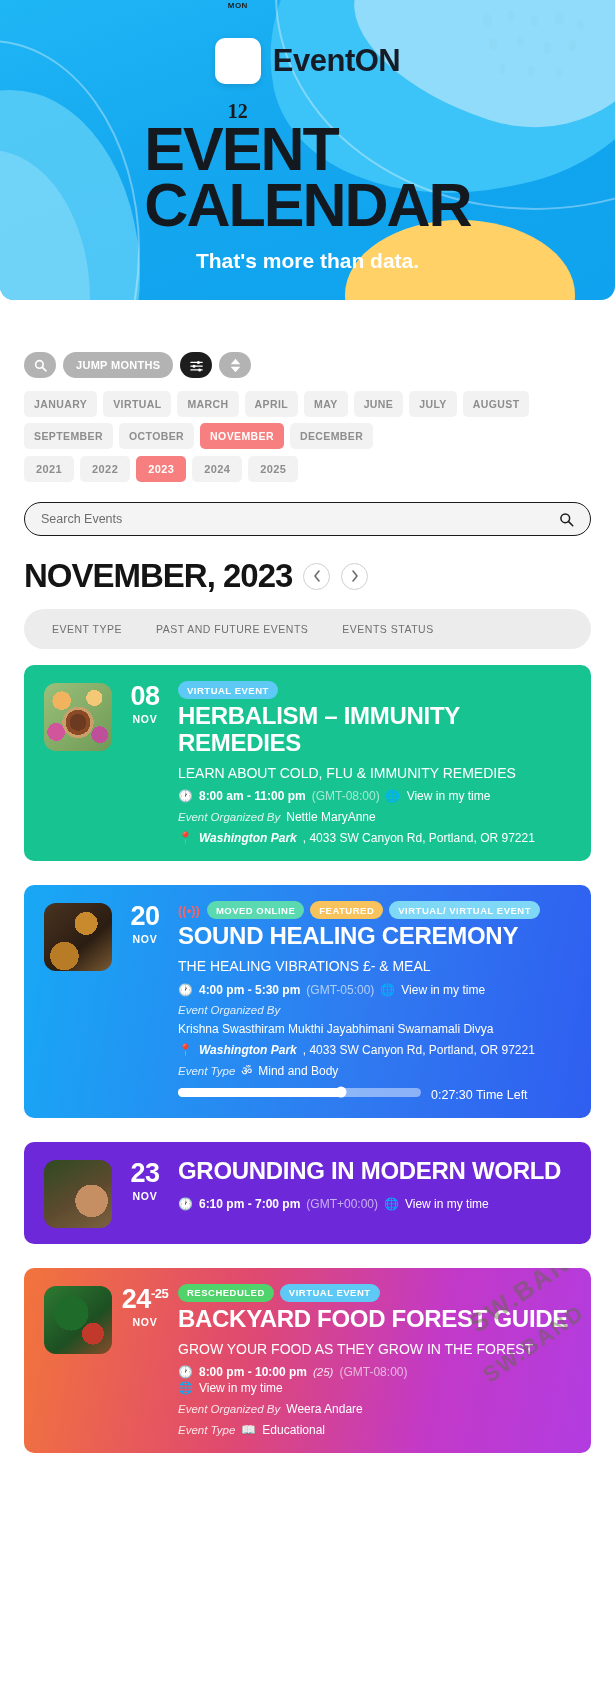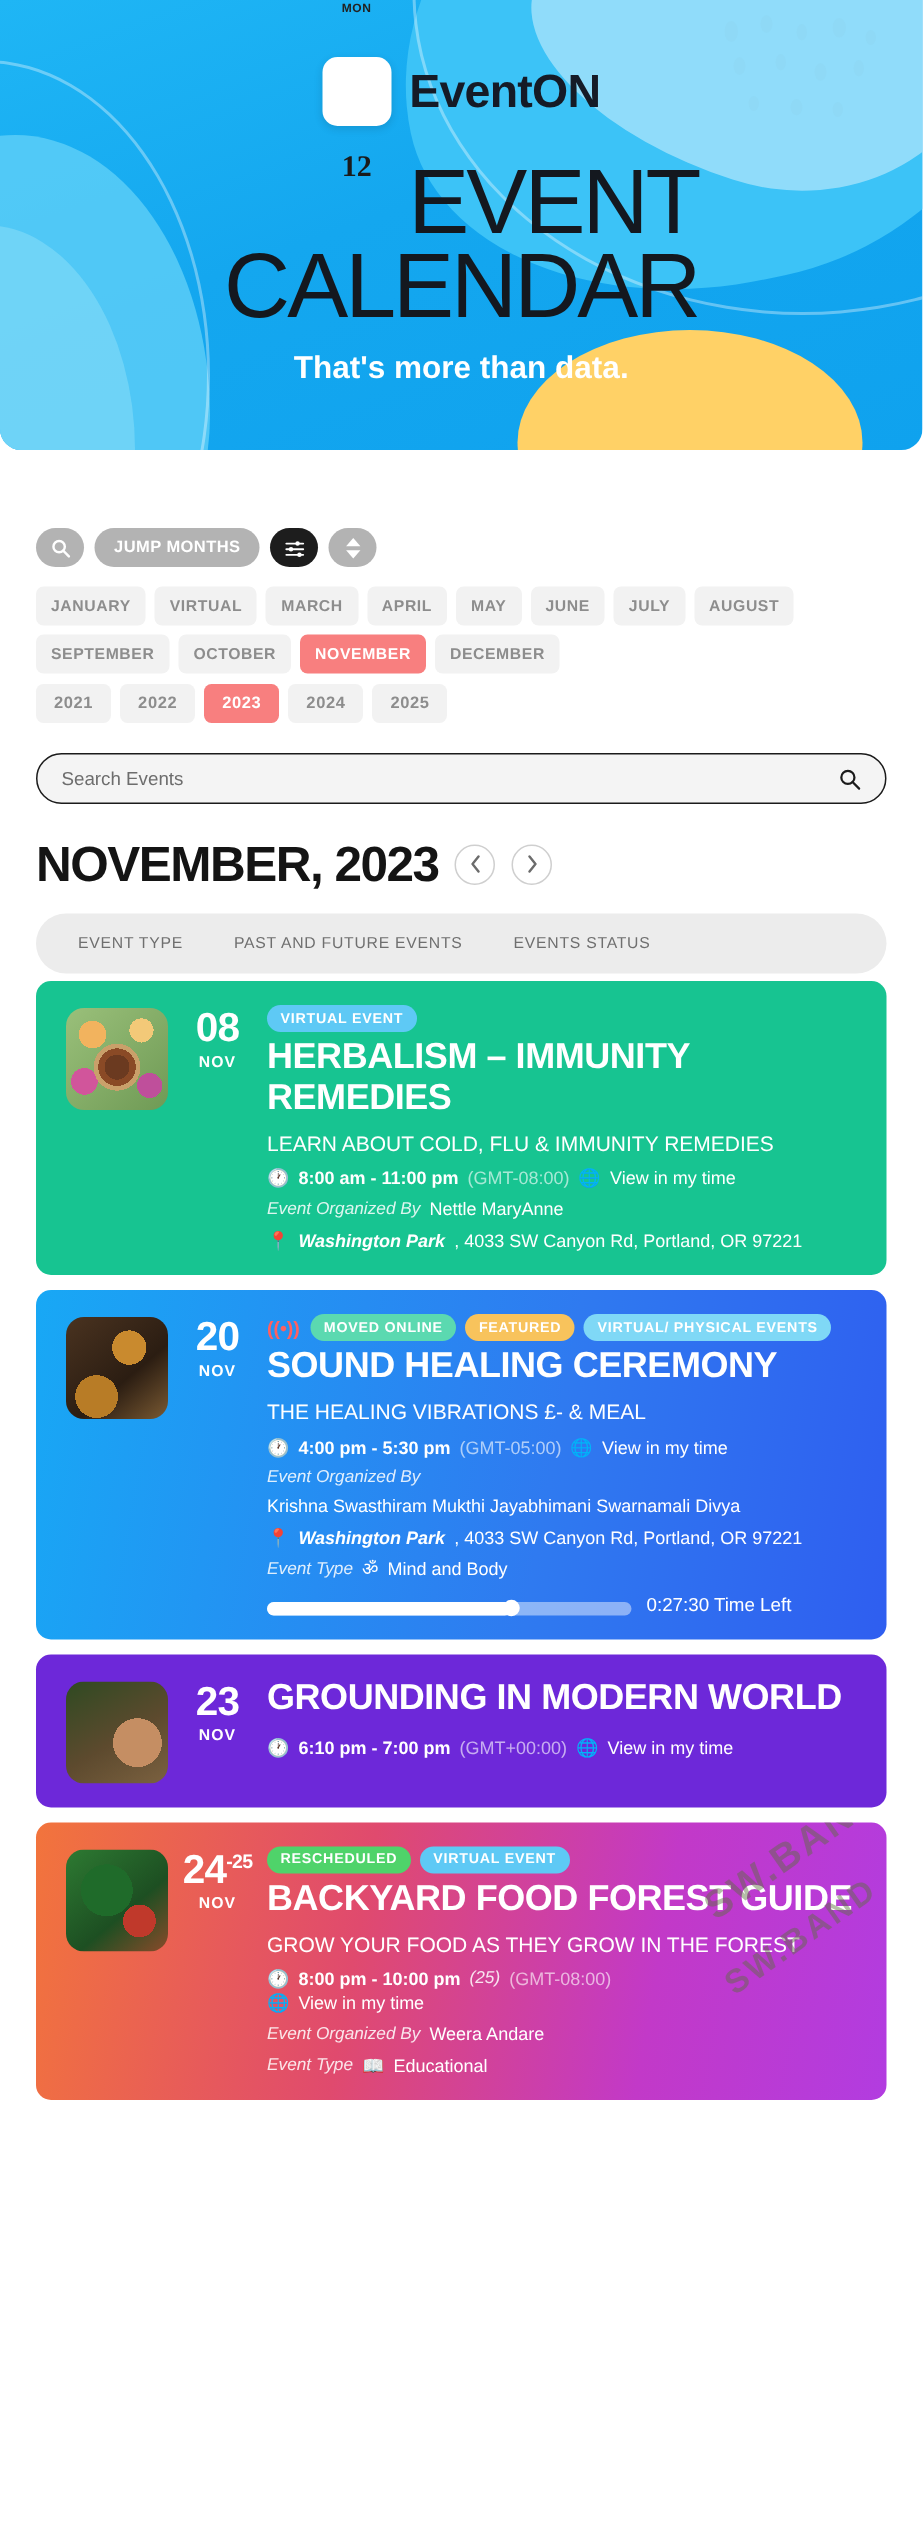--- a/index.html
+++ b/index.html
@@ -63,22 +63,22 @@
     width: 46px; height: 46px; background: #fff; border-radius: 10px;
     display: flex; flex-direction: column; align-items: center; justify-content: center;
     box-shadow: 0 2px 6px rgba(0,0,0,.12);
     gap: 44px;
   }
   .cal-icon .cal-dow { font-size: 8px; font-weight: bold; color: #222; letter-spacing: .4px; line-height: 1; }
   .cal-icon .cal-sep { width: 26px; height: 1px; background: #222; margin: 2px 0 1px; }
   .cal-icon .cal-day { font-size: 20px; font-weight: bold; color: #1a1a1a; line-height: 1; font-family: "Liberation Serif", serif; }
   .brand-name { font-size: 31px; font-weight: bold; color: #151b27; letter-spacing: -.5px; }
   .hero-title {
-    margin-top: 22px; text-align: right; color: #14181f;
-    font-size: 61px; font-weight: normal; line-height: .92; letter-spacing: -2px;
+    margin-top: 37px; text-align: left; color: #14181f;
+    font-size: 61px; font-weight: bold; line-height: .92; letter-spacing: -2px;
   }
   .hero-sub { margin-top: 16px; color: #fff; font-size: 21px; font-weight: 600; }
 
   
   .wrap { padding: 0 24px; }
 
   .toolbar { display: flex; align-items: center; gap: 7px; margin-top: 52px; }
   .pill-round {
     height: 26px; min-width: 32px; border-radius: 13px; background: #b3b3b3;
     display: flex; align-items: center; justify-content: center; color: #fff;
@@ -116,21 +116,21 @@
     display: flex; align-items: center; justify-content: center; color: #6c6c6c; font-size: 13px;
   }
 
   .filterbar {
     margin-top: 14px; background: #ececec; border-radius: 20px; height: 40px;
     display: flex; align-items: center; gap: 34px; padding: 0 28px;
   }
   .filterbar span { font-size: 10.5px; color: #6f6f6f; letter-spacing: .5px; }
 
   
-  .cards { margin-top: 5px; display: flex; flex-direction: column; gap: 10px; padding-bottom: 30px; }
+  .cards { margin-top: 16px; display: flex; flex-direction: column; gap: 24px; padding-bottom: 30px; }
   .card { border-radius: 10px; padding: 16px 16px 16px 20px; display: flex; gap: 0; position: relative; overflow: hidden; }
   .card-green { background: #17c491; }
   .card-blue  { background: linear-gradient(100deg, #18a8f5 0%, #2f7af0 60%, #2f5ef0 100%); }
   .card-orange{ background: #6d28d9; }
   .card-purple{ background: linear-gradient(100deg, #f2743c 0%, #e04a6e 38%, #c239c8 72%, #b23ce0 100%); }
 
   .thumb {
     width: 68px; height: 68px; border-radius: 12px; flex: 0 0 68px;
     background-size: cover; background-position: center; margin-top: 2px;
   }
@@ -176,21 +176,21 @@
   .ev-sub { font-size: 14px; margin-top: 8px; line-height: 1.25; }
 
   .row { display: flex; align-items: center; flex-wrap: wrap; gap: 6px; margin-top: 7px; font-size: 12px; }
   .row .ico { font-size: 12px; line-height: 1; }
   .muted { color: rgba(255,255,255,.62); }
   .ital { font-style: italic; font-size: 11.5px; color: rgba(255,255,255,.85); }
   .loc-name { font-style: italic; font-weight: bold; }
   .loc-rest { }
   .strong { font-weight: bold; }
 
-  .progress-row { display: flex; align-items: flex-end; gap: 10px; margin-top: 10px; }
+  .progress-row { display: flex; align-items: flex-start; gap: 10px; margin-top: 10px; }
   .progress { flex: 1; height: 9px; border-radius: 5px; background: rgba(255,255,255,.45); position: relative; max-width: 243px; }
   .progress .fill { position: absolute; left: 0; top: 0; bottom: 0; width: 67%; background: #fff; border-radius: 5px; }
   .progress .knob { position: absolute; left: 67%; top: 50%; transform: translate(-50%,-50%); width: 11px; height: 11px; background: #fff; border-radius: 50%; }
   .timeleft { font-size: 12.5px; color: #fff; white-space: nowrap; }
 
   .wm { position: absolute; pointer-events: none; font-weight: bold; color: rgba(90,110,60,.45);
         font-size: 26px; letter-spacing: 2px; transform: rotate(-35deg); }
   .wm1 { right: -6px; bottom: 150px; }
   .wm2 { right: -2px; bottom: 96px; font-size: 22px; }
 </style>
@@ -353,21 +353,21 @@
       <div class="thumb t2"></div>
       <div class="daybox">
         <div class="day-num">20</div>
         <div class="day-mon">NOV</div>
       </div>
       <div class="body">
         <div class="badges">
           <span class="live-icon">((•))</span>
           <span class="badge b-moved">MOVED ONLINE</span>
           <span class="badge b-featured">FEATURED</span>
-          <span class="badge b-vp">VIRTUAL/ PHYSICAL EVENTS</span>
+          <span class="badge b-vp">VIRTUAL/ VIRTUAL EVENT</span>
         </div>
         <div class="ev-title">SOUND HEALING CEREMONY</div>
         <div class="ev-sub">THE HEALING VIBRATIONS £- &amp; MEAL</div>
         <div class="row">
           <span class="ico">🕐</span>
           <span class="strong">4:00 pm - 5:30 pm</span>
           <span class="muted">(GMT-05:00)</span>
           <span class="ico">🌐</span>
           <span>View in my time</span>
         </div>

